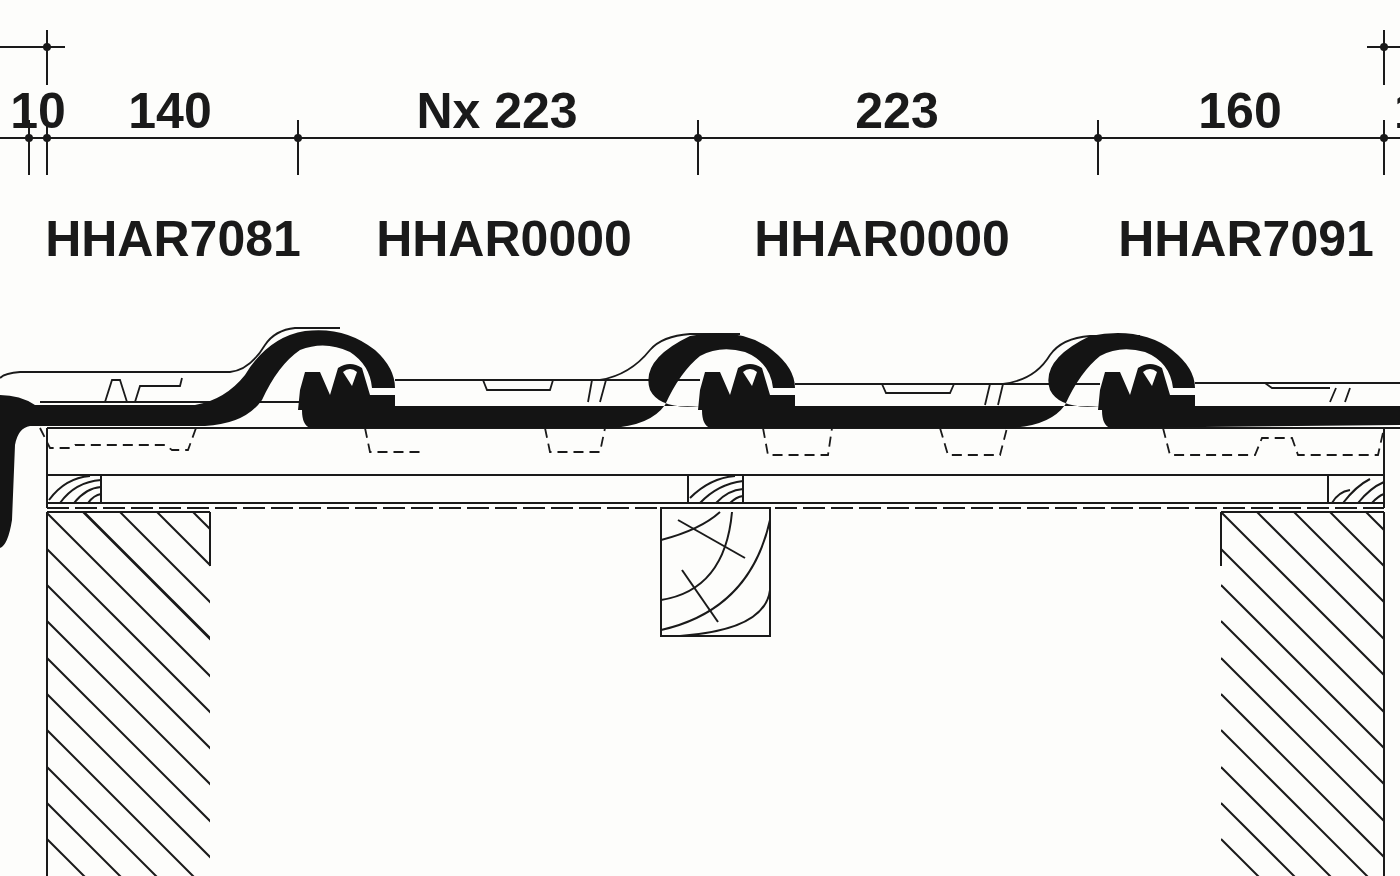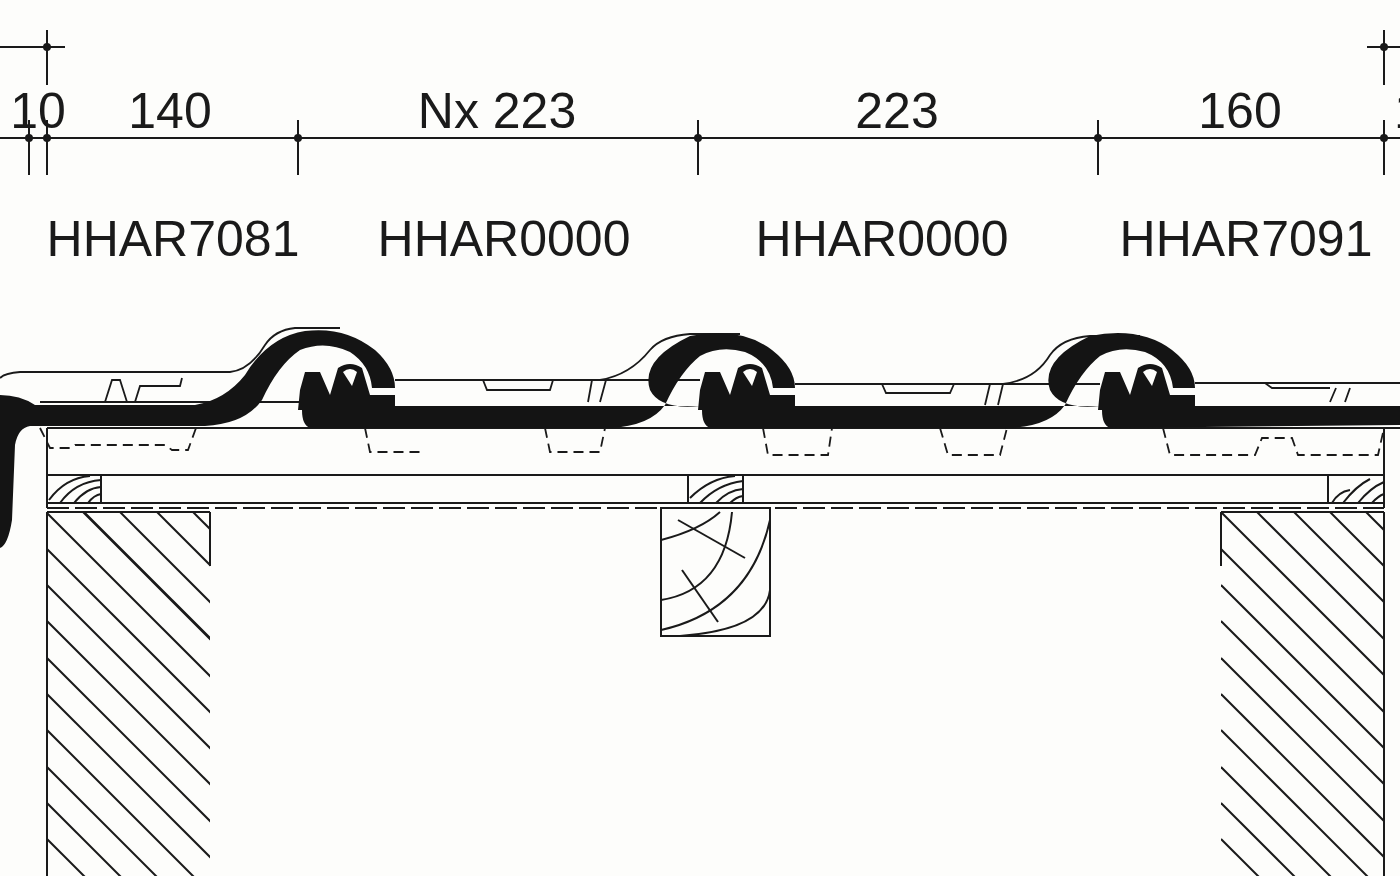--- a/index.html
+++ b/index.html
@@ -1,16 +1,16 @@
 <!DOCTYPE html>
 <html><head>
 <meta charset="utf-8">
 <style>
   html,body{margin:0;padding:0;background:#fdfdfb;}
-  #stage{position:relative;width:1400px;height:876px;overflow:hidden;background:#fdfdfb;}
+  #stage{position:relative;width:1400px;height:876px;overflow:hidden;background:#fdfdfb;font-weight:bold;}
   svg{position:absolute;left:0;top:0;}
   .dim-text{font-family:"Liberation Sans",sans-serif;font-size:50px;fill:#1a1a1a;}
   .lbl-text{font-family:"Liberation Sans",sans-serif;font-size:50px;fill:#1a1a1a;}
 </style>
 </head>
 <body>
 
 <div id="stage">
 <svg width="1400" height="876" viewBox="0 0 1400 876">
   <defs>

